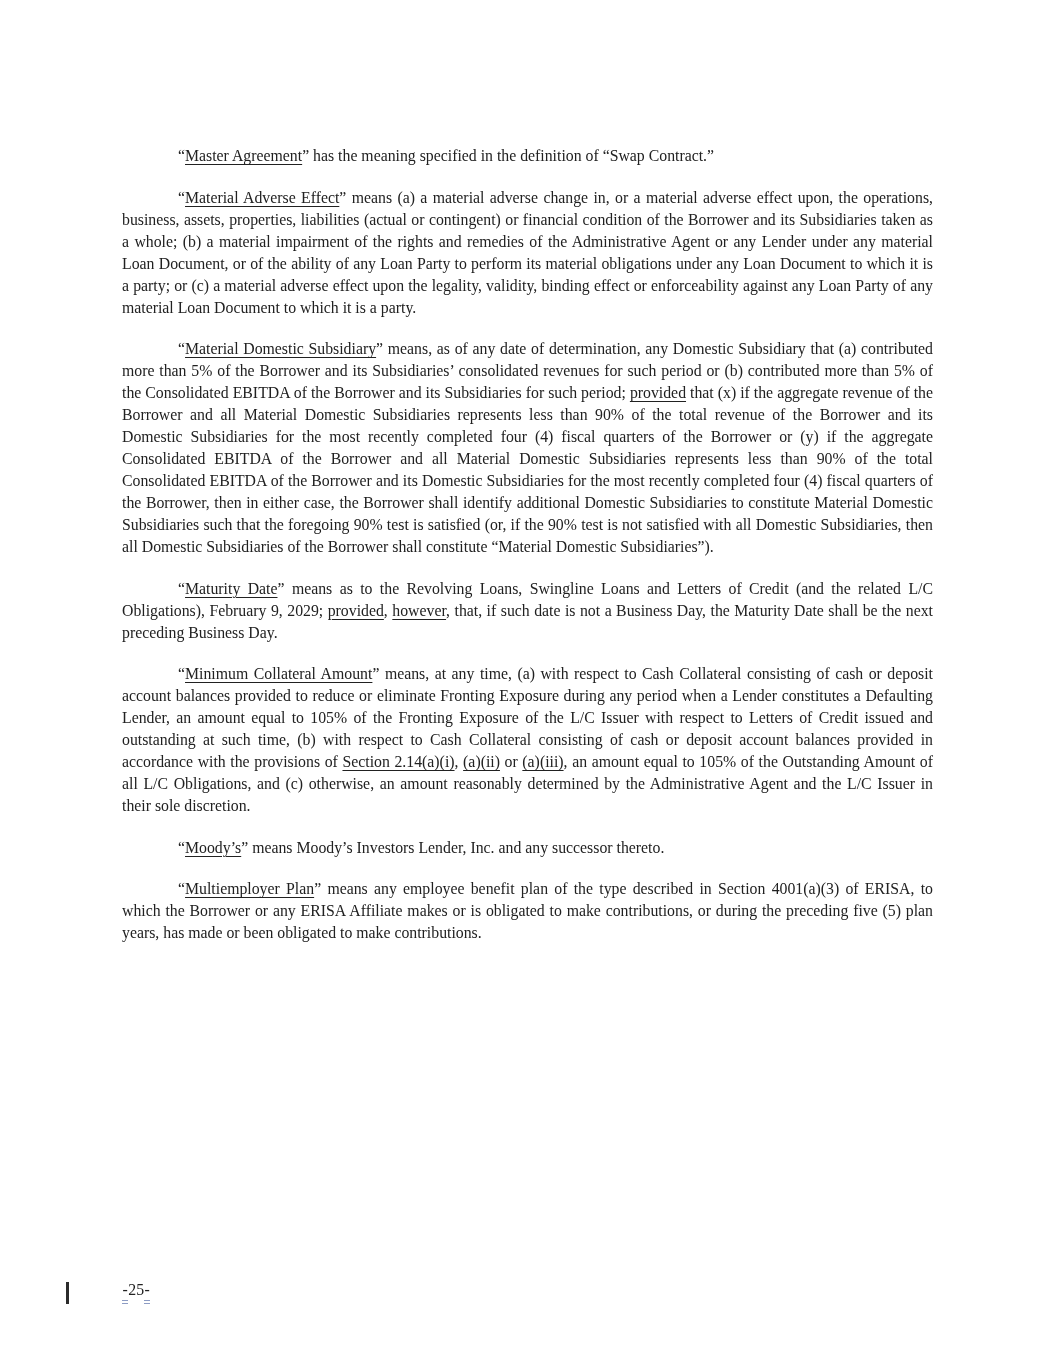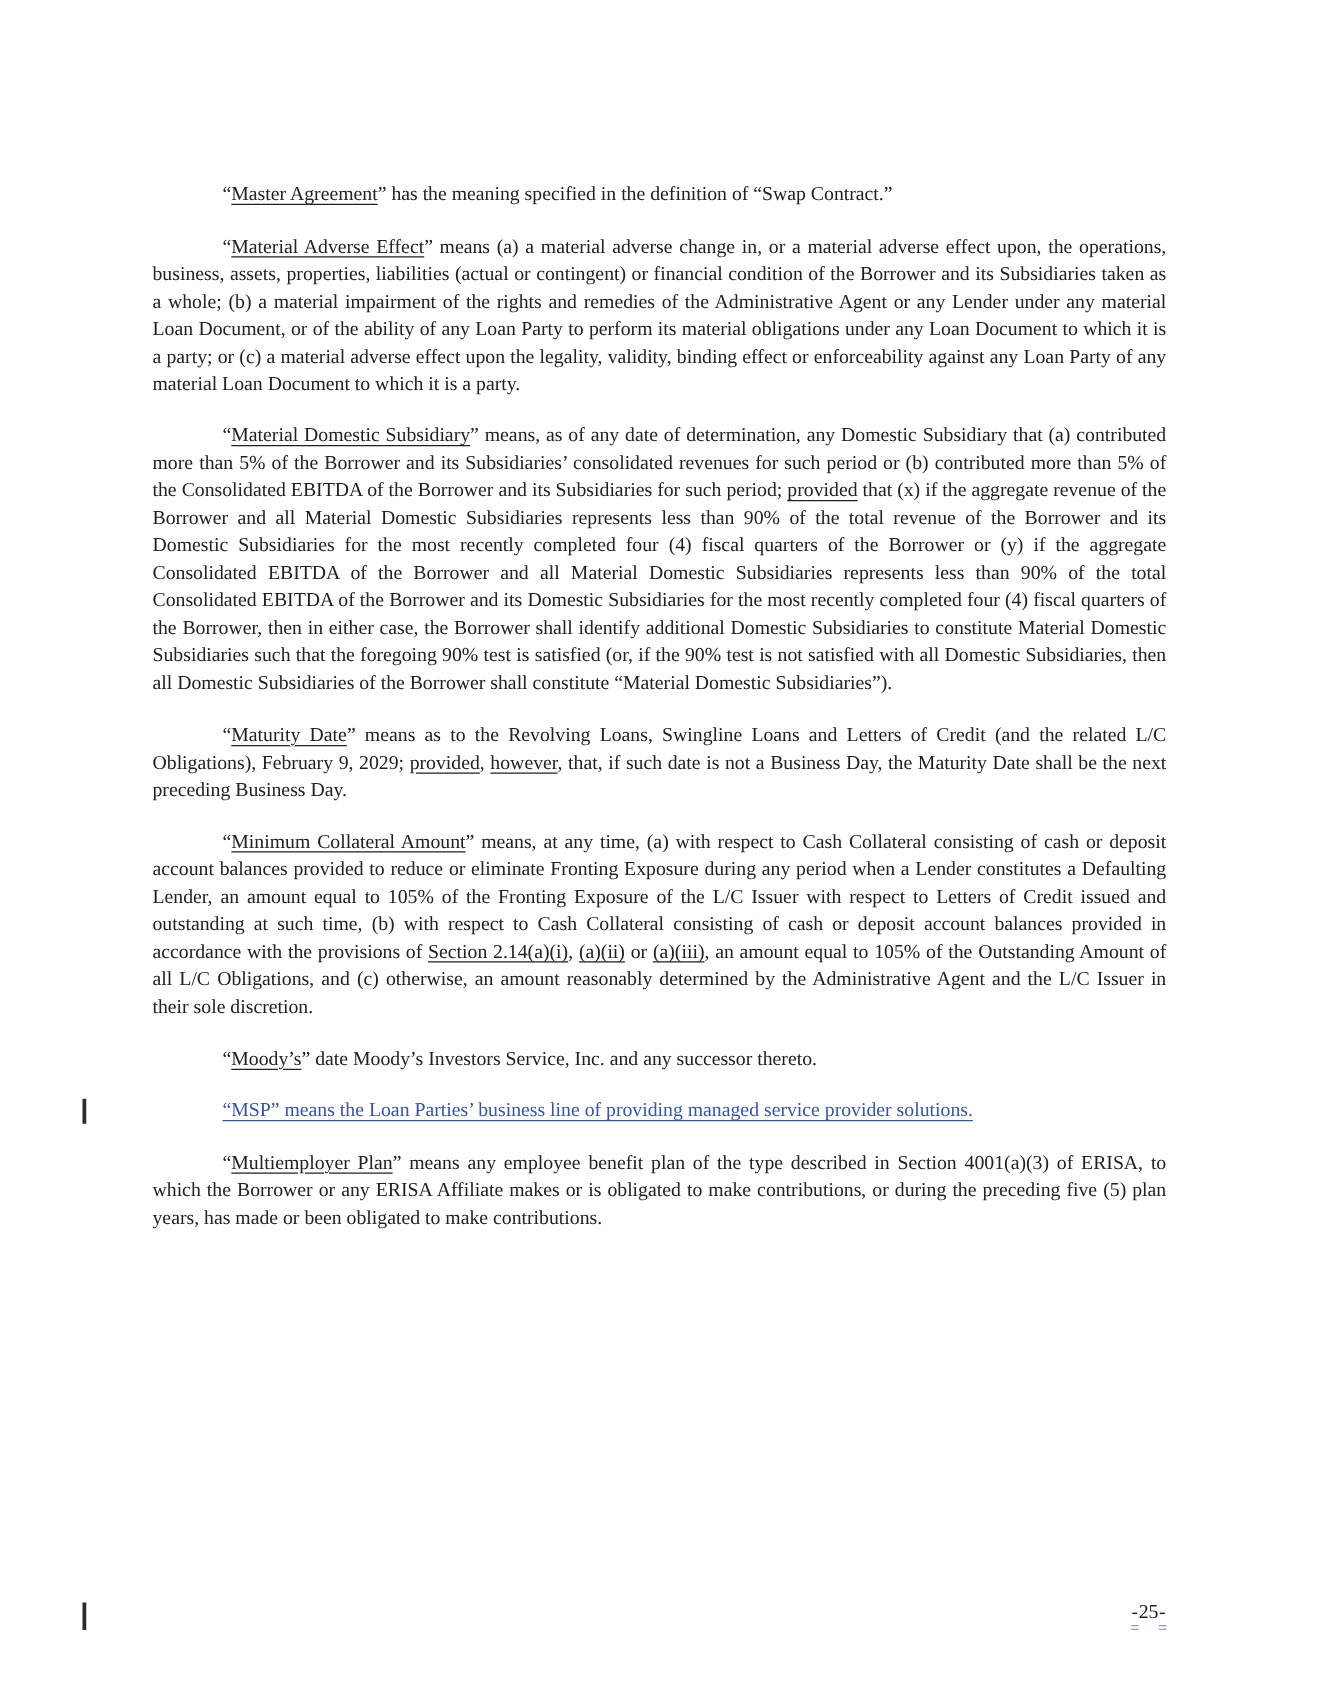--- a/index.html
+++ b/index.html
@@ -59,21 +59,21 @@
     bottom: 1px;
     width: 2.5px;
     background: var(--bar);
   }
 
   .footer {
     position: absolute;
     left: 122px;
     top: 1279px;
     width: 811px;
-    text-align: right;
+    text-align: left;
     font-size: 15.8px;
     line-height: 22px;
     color: var(--ink);
   }
 
   .footer .mark {
     display: inline-block;
     line-height: 1;
     border-bottom: 4px double var(--footer-mark);
     padding: 0 0.5px 2px 0.5px;
@@ -93,22 +93,22 @@
 
 <div class="page">
 
   <div class="content">
 
   <p class="para"><span class="text-run">“</span><span class="defined-term">Master Agreement</span><span class="text-run">” has the meaning specified in the definition of “Swap Contract.”</span></p>
       <p class="para"><span class="text-run">“</span><span class="defined-term">Material Adverse Effect</span><span class="text-run">” means (a) a material adverse change in, or a material adverse effect upon, the operations, business, assets, properties, liabilities (actual or contingent) or financial condition of the Borrower and its Subsidiaries taken as a whole; (b) a material impairment of the rights and remedies of the Administrative Agent or any Lender under any material Loan Document, or of the ability of any Loan Party to perform its material obligations under any Loan Document to which it is a party; or (c) a material adverse effect upon the legality, validity, binding effect or enforceability against any Loan Party of any material Loan Document to which it is a party.</span></p>
       <p class="para"><span class="text-run">“</span><span class="defined-term">Material Domestic Subsidiary</span><span class="text-run">” means, as of any date of determination, any Domestic Subsidiary that (a) contributed more than 5% of the Borrower and its Subsidiaries’ consolidated revenues for such period or (b) contributed more than 5% of the Consolidated EBITDA of the Borrower and its Subsidiaries for such period; </span><span class="defined-term">provided</span><span class="text-run"> that (x) if the aggregate revenue of the Borrower and all Material Domestic Subsidiaries represents less than 90% of the total revenue of the Borrower and its Domestic Subsidiaries for the most recently completed four (4) fiscal quarters of the Borrower or (y) if the aggregate Consolidated EBITDA of the Borrower and all Material Domestic Subsidiaries represents less than 90% of the total Consolidated EBITDA of the Borrower and its Domestic Subsidiaries for the most recently completed four (4) fiscal quarters of the Borrower, then in either case, the Borrower shall identify additional Domestic Subsidiaries to constitute Material Domestic Subsidiaries such that the foregoing 90% test is satisfied (or, if the 90% test is not satisfied with all Domestic Subsidiaries, then all Domestic Subsidiaries of the Borrower shall constitute “Material Domestic Subsidiaries”).</span></p>
       <p class="para"><span class="text-run">“</span><span class="defined-term">Maturity Date</span><span class="text-run">” means as to the Revolving Loans, Swingline Loans and Letters of Credit (and the related L/C Obligations), February 9, 2029; </span><span class="defined-term">provided</span><span class="text-run">, </span><span class="defined-term">however</span><span class="text-run">, that, if such date is not a Business Day, the Maturity Date shall be the next preceding Business Day.</span></p>
       <p class="para"><span class="text-run">“</span><span class="defined-term">Minimum Collateral Amount</span><span class="text-run">” means, at any time, (a) with respect to Cash Collateral consisting of cash or deposit account balances provided to reduce or eliminate Fronting Exposure during any period when a Lender constitutes a Defaulting Lender, an amount equal to 105% of the Fronting Exposure of the L/C Issuer with respect to Letters of Credit issued and outstanding at such time, (b) with respect to Cash Collateral consisting of cash or deposit account balances provided in accordance with the provisions of </span><span class="defined-term">Section 2.14(a)(i)</span><span class="text-run">, </span><span class="defined-term">(a)(ii)</span><span class="text-run"> or </span><span class="defined-term">(a)(iii)</span><span class="text-run">, an amount equal to 105% of the Outstanding Amount of all L/C Obligations, and (c) otherwise, an amount reasonably determined by the Administrative Agent and the L/C Issuer in their sole discretion.</span></p>
-      <p class="para"><span class="text-run">“</span><span class="defined-term">Moody’s</span><span class="text-run">” date Moody’s Investors Service, Inc. and any successor thereto.</span></p>
-      <p class="para inserted"><span class="change-bar"></span><span class="text-run">“MSP” means the Loan Parties’ business line of providing managed service provider solutions.</span></p>
+      <p class="para"><span class="text-run">“</span><span class="defined-term">Moody’s</span><span class="text-run">” means Moody’s Investors Lender, Inc. and any successor thereto.</span></p>
+      <p class="para inserted"><span class="change-bar"></span></p>
       <p class="para"><span class="text-run">“</span><span class="defined-term">Multiemployer Plan</span><span class="text-run">” means any employee benefit plan of the type described in Section 4001(a)(3) of ERISA, to which the Borrower or any ERISA Affiliate makes or is obligated to make contributions, or during the preceding five (5) plan years, has made or been obligated to make contributions.</span></p>
     </div>
 
   <div class="footer-change-bar"></div>
 
   <div class="footer"><span class="mark">-</span><span>25</span><span class="mark">-</span></div>
 
 </div>
 
 </body></html>

